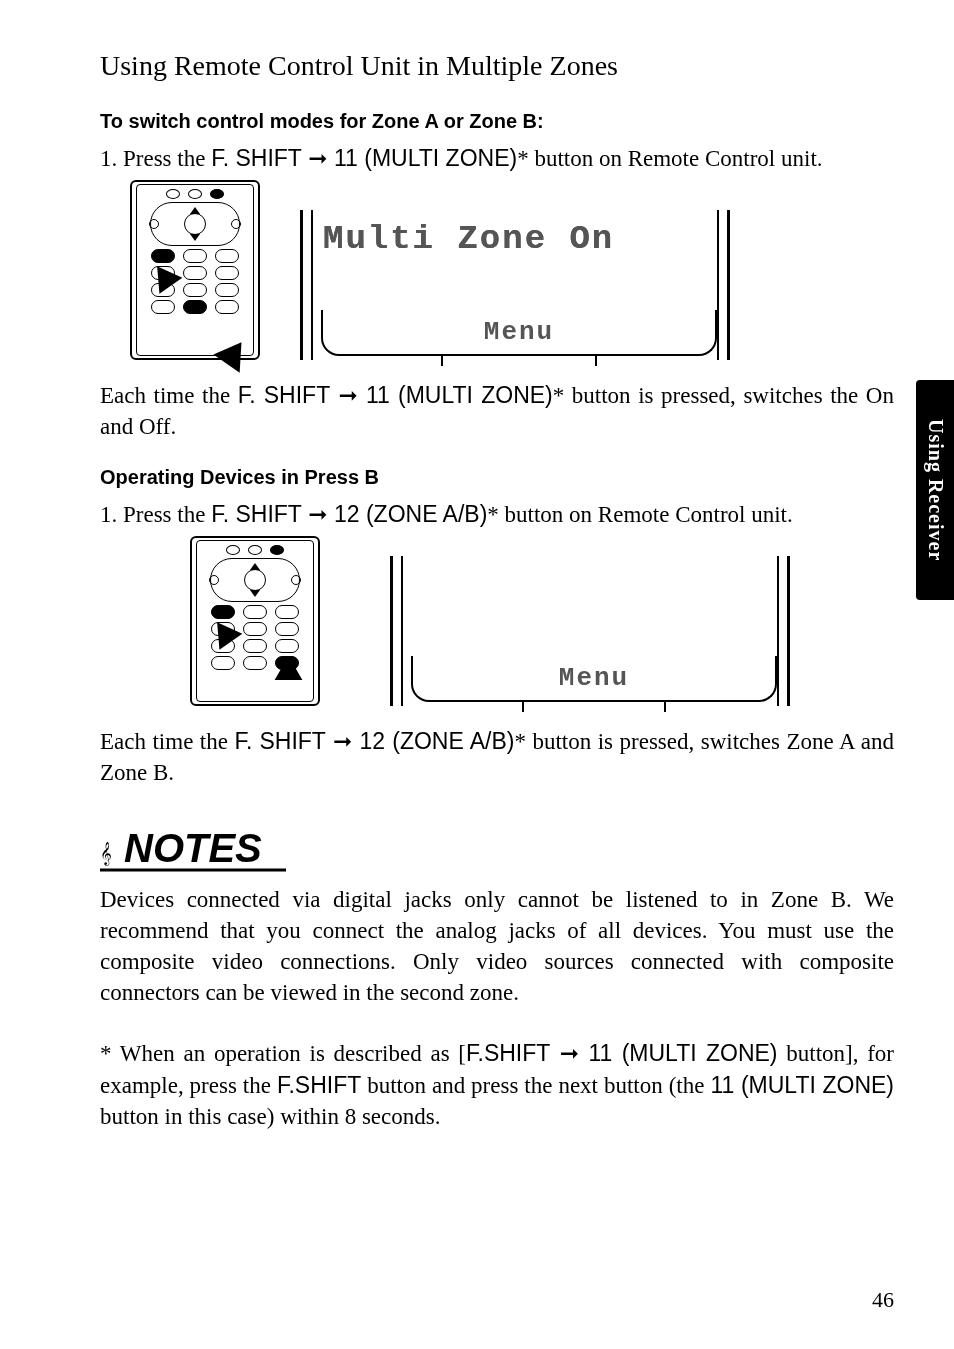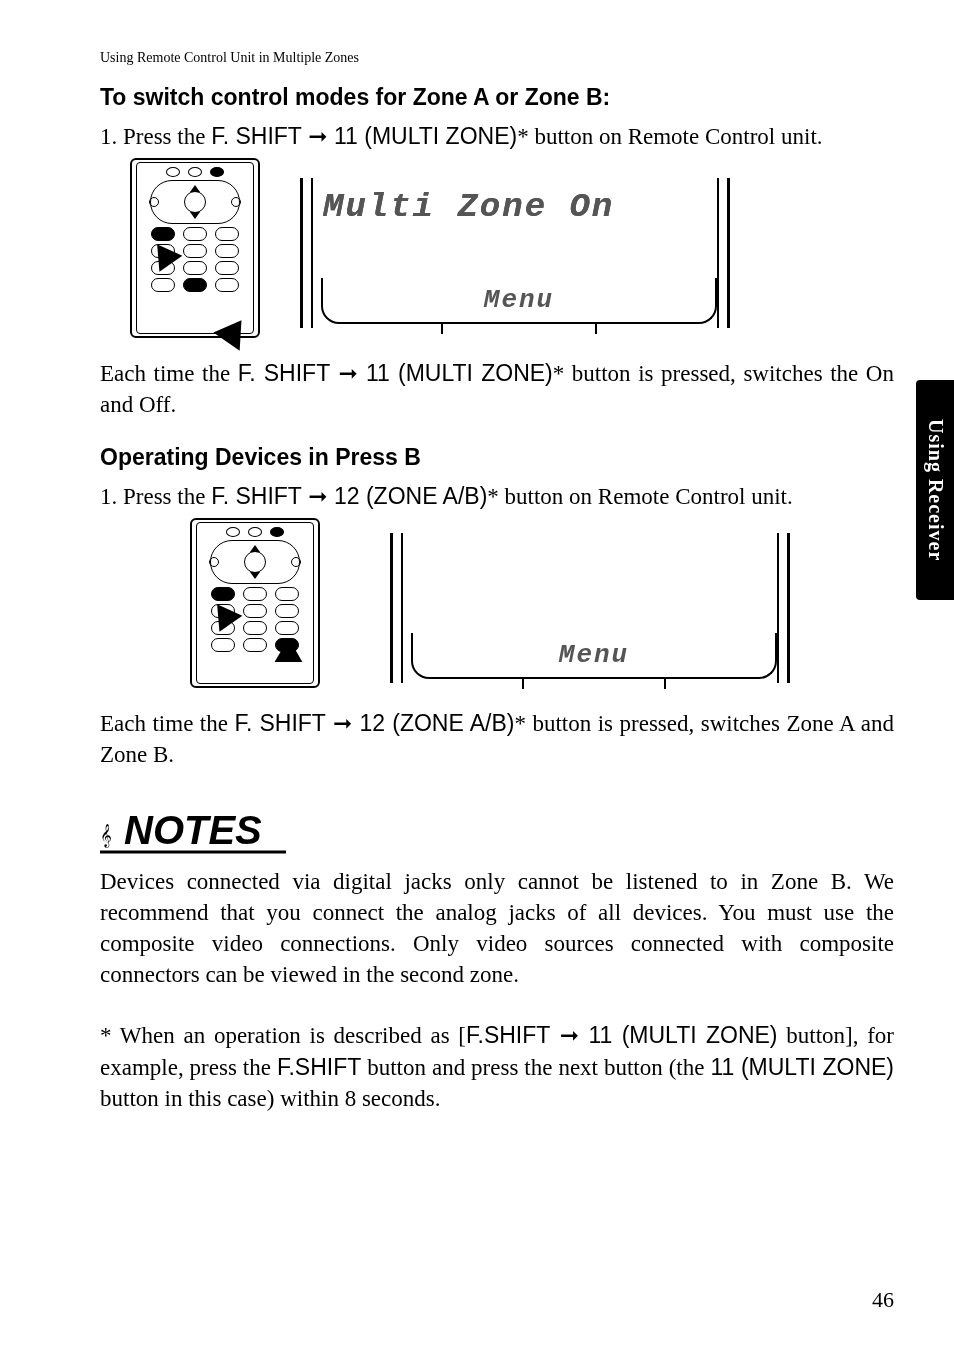--- a/index.html
+++ b/index.html
@@ -7,38 +7,37 @@
     width: 954px;
     height: 1349px;
     background: #fff;
     font-family: Georgia, 'Times New Roman', serif;
     font-size: 23px;
     color: #000;
     position: relative;
     padding: 50px 60px 40px 100px;
   }
   .running-head {
-    font-size: 14px;
-    margin-bottom: 18px;
+    font-size: 28px;
+    margin-bottom: 28px;
   }
   .section-head {
     font-family: Arial, Helvetica, sans-serif;
     font-weight: bold;
-    font-size: 23px;
+    font-size: 20px;
     margin-bottom: 10px;
   }
   .body-line {
     line-height: 1.35;
   }
   .fig-row {
     display: flex;
-    align-items: center;
+    align-items: flex-end;
     gap: 40px;
     margin: 6px 0 20px 30px;
-    font-style: italic;
   }
   .remote {
     width: 130px;
     height: 180px;
     border: 2.5px solid #000;
     border-radius: 6px;
     display: flex;
     flex-direction: column;
     align-items: center;
     padding: 2px 4px;

